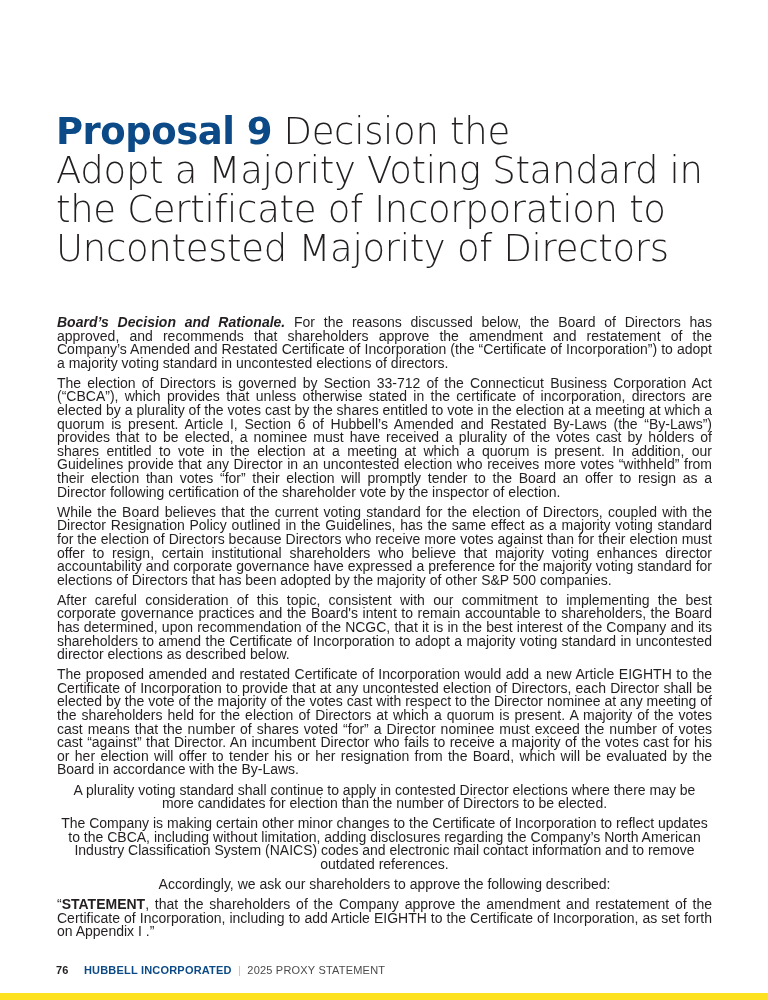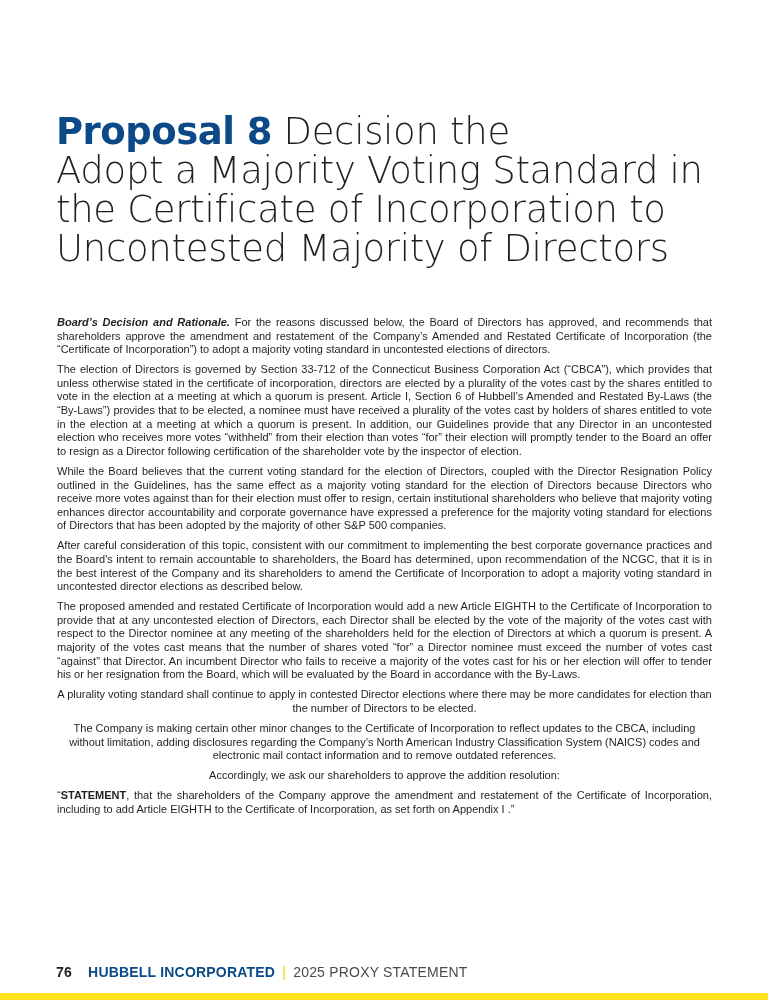--- a/index.html
+++ b/index.html
@@ -18,60 +18,60 @@
     line-height: 39px;
     letter-spacing: -0.3px;
     color: #231f20;
   }
   .page-title .proposal-num {
     font-weight: 700; color: #0b4a86; letter-spacing: -0.5px;
   }
   .page-title .title-line { display: block; white-space: nowrap; }
   .body-text {
     position: absolute; left: 57px; top: 316px; width: 655px;
-    font-size: 11px; line-height: 13.6px;
+    font-size: 14px; line-height: 13.6px;
     color: #231f20;
   }
   .body-text p { margin: 0 0 6.5px 0; text-align: justify; }
   .body-text p.left { text-align: center; }
   .lead { font-weight: 700; font-style: italic; }
   .subhead { font-weight: 700; font-style: italic; margin-bottom: 6.5px; }
   .resolved { font-weight: 700; }
   .footer {
     position: absolute; left: 56px; top: 964px;
-    font-size: 14px; letter-spacing: 0.2px; white-space: nowrap;
+    font-size: 11px; letter-spacing: 0.2px; white-space: nowrap;
   }
   .footer .page-num { font-weight: 700; color: #231f20; margin-right: 12px; }
   .footer .company { font-weight: 700; color: #0b4a86; }
   .footer .sep { color: #f2d100; margin: 0 3px; }
   .footer .doc { color: #4a4a4a; }
   .yellow-bar {
     position: absolute; left: 0; top: 993px; width: 768px; height: 7px;
     background: #ffe21f;
   }
 </style>
 </head>
 <body>
 
 <h1 class="page-title">
-  <span class="title-line"><span class="proposal-num">Proposal 8</span><span> Decision the</span></span>
+  <span class="title-line"><span class="proposal-num">Proposal 9</span><span> Decision the</span></span>
   <span class="title-line">Adopt a Majority Voting Standard in</span>
   <span class="title-line">the Certificate of Incorporation to</span>
   <span class="title-line">Uncontested Majority of Directors</span>
 </h1>
 
 <div class="body-text">
   <p><span class="lead">Board’s Decision and Rationale.</span><span> For the reasons discussed below, the Board of Directors has approved, and recommends that shareholders approve the amendment and restatement of the Company’s Amended and Restated Certificate of Incorporation (the “Certificate of Incorporation”) to adopt a majority voting standard in uncontested elections of directors.</span></p>
   <p>The election of Directors is governed by Section 33-712 of the Connecticut Business Corporation Act (“CBCA”), which provides that unless otherwise stated in the certificate of incorporation, directors are elected by a plurality of the votes cast by the shares entitled to vote in the election at a meeting at which a quorum is present. Article I, Section 6 of Hubbell’s Amended and Restated By-Laws (the “By-Laws”) provides that to be elected, a nominee must have received a plurality of the votes cast by holders of shares entitled to vote in the election at a meeting at which a quorum is present. In addition, our Guidelines provide that any Director in an uncontested election who receives more votes “withheld” from their election than votes “for” their election will promptly tender to the Board an offer to resign as a Director following certification of the shareholder vote by the inspector of election.</p>
   <p>While the Board believes that the current voting standard for the election of Directors, coupled with the Director Resignation Policy outlined in the Guidelines, has the same effect as a majority voting standard for the election of Directors because Directors who receive more votes against than for their election must offer to resign, certain institutional shareholders who believe that majority voting enhances director accountability and corporate governance have expressed a preference for the majority voting standard for elections of Directors that has been adopted by the majority of other S&amp;P 500 companies.</p>
   <p>After careful consideration of this topic, consistent with our commitment to implementing the best corporate governance practices and the Board's intent to remain accountable to shareholders, the Board has determined, upon recommendation of the NCGC, that it is in the best interest of the Company and its shareholders to amend the Certificate of Incorporation to adopt a majority voting standard in uncontested director elections as described below.</p>
   <p>The proposed amended and restated Certificate of Incorporation would add a new Article EIGHTH to the Certificate of Incorporation to provide that at any uncontested election of Directors, each Director shall be elected by the vote of the majority of the votes cast with respect to the Director nominee at any meeting of the shareholders held for the election of Directors at which a quorum is present. A majority of the votes cast means that the number of shares voted “for” a Director nominee must exceed the number of votes cast “against” that Director. An incumbent Director who fails to receive a majority of the votes cast for his or her election will offer to tender his or her resignation from the Board, which will be evaluated by the Board in accordance with the By-Laws.</p>
   <p class="left">A plurality voting standard shall continue to apply in contested Director elections where there may be more candidates for election than the number of Directors to be elected.</p>
   <p class="left">The Company is making certain other minor changes to the Certificate of Incorporation to reflect updates to the CBCA, including without limitation, adding disclosures regarding the Company’s North American Industry Classification System (NAICS) codes and electronic mail contact information and to remove outdated references.</p>
-  <p class="left">Accordingly, we ask our shareholders to approve the addition resolution:</p>
+  <p class="left">Accordingly, we ask our shareholders to approve the following described:</p>
   <p><span>“</span><span class="resolved">STATEMENT</span><span>, that the shareholders of the Company approve the amendment and restatement of the Certificate of Incorporation, including to add Article EIGHTH to the Certificate of Incorporation, as set forth on Appendix I .”</span></p>
 </div>
 
 <div class="footer">
   <span class="page-num">76</span>
   <span class="company">HUBBELL INCORPORATED</span>
   <span class="sep">|</span>
   <span class="doc">2025 PROXY STATEMENT</span>
 </div>
 

